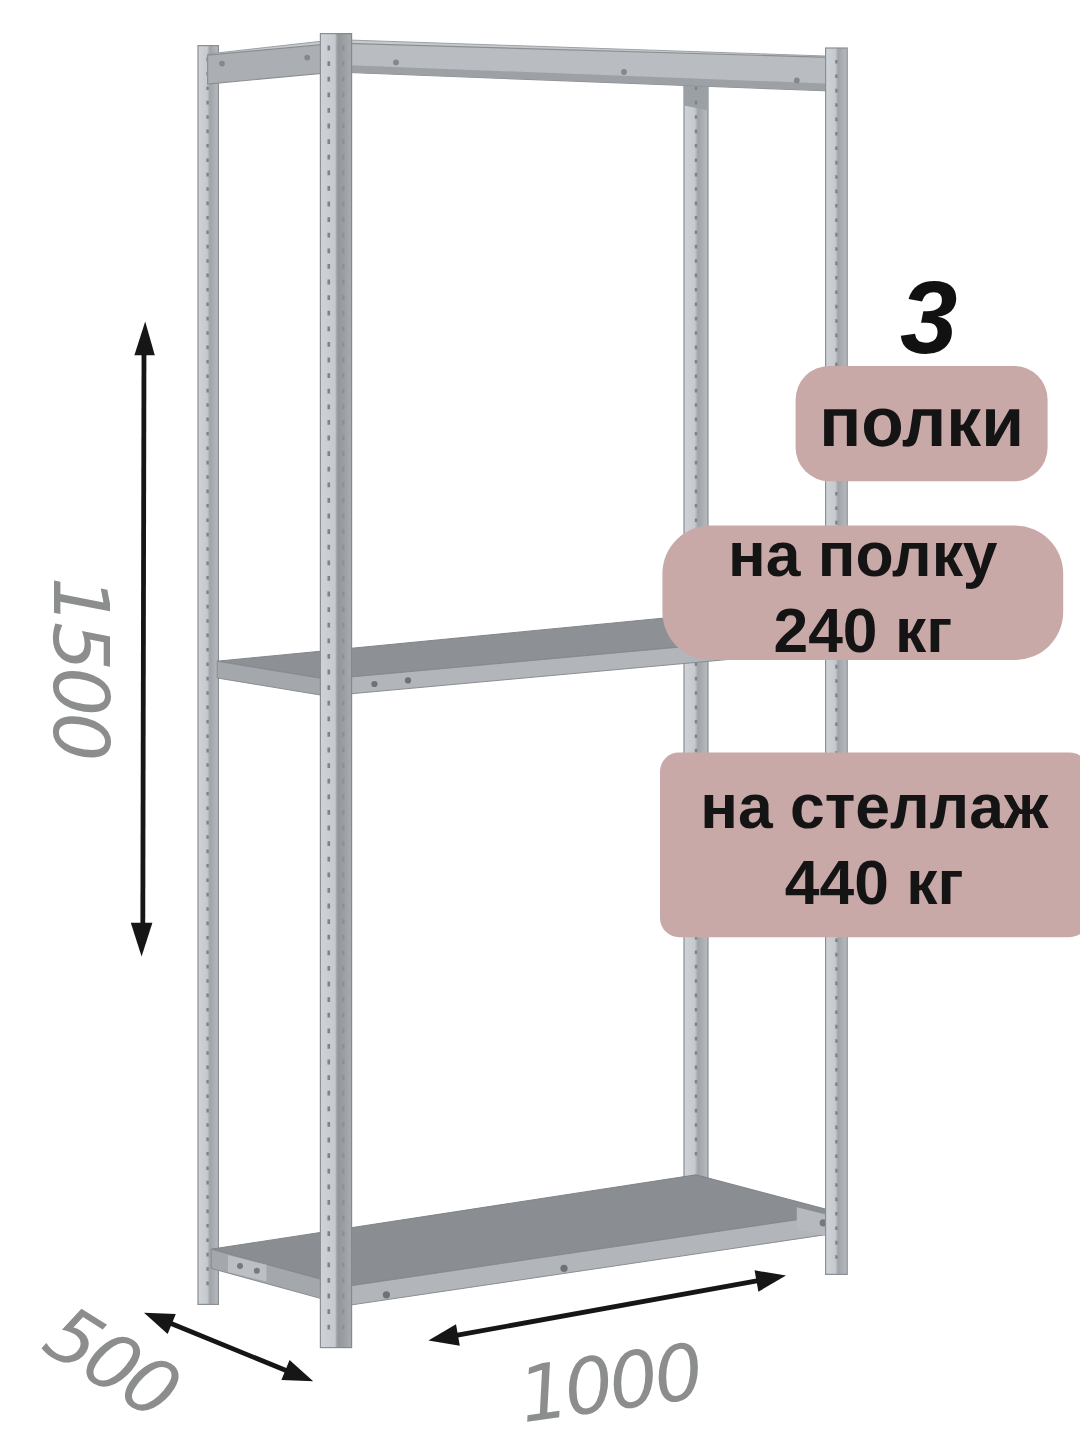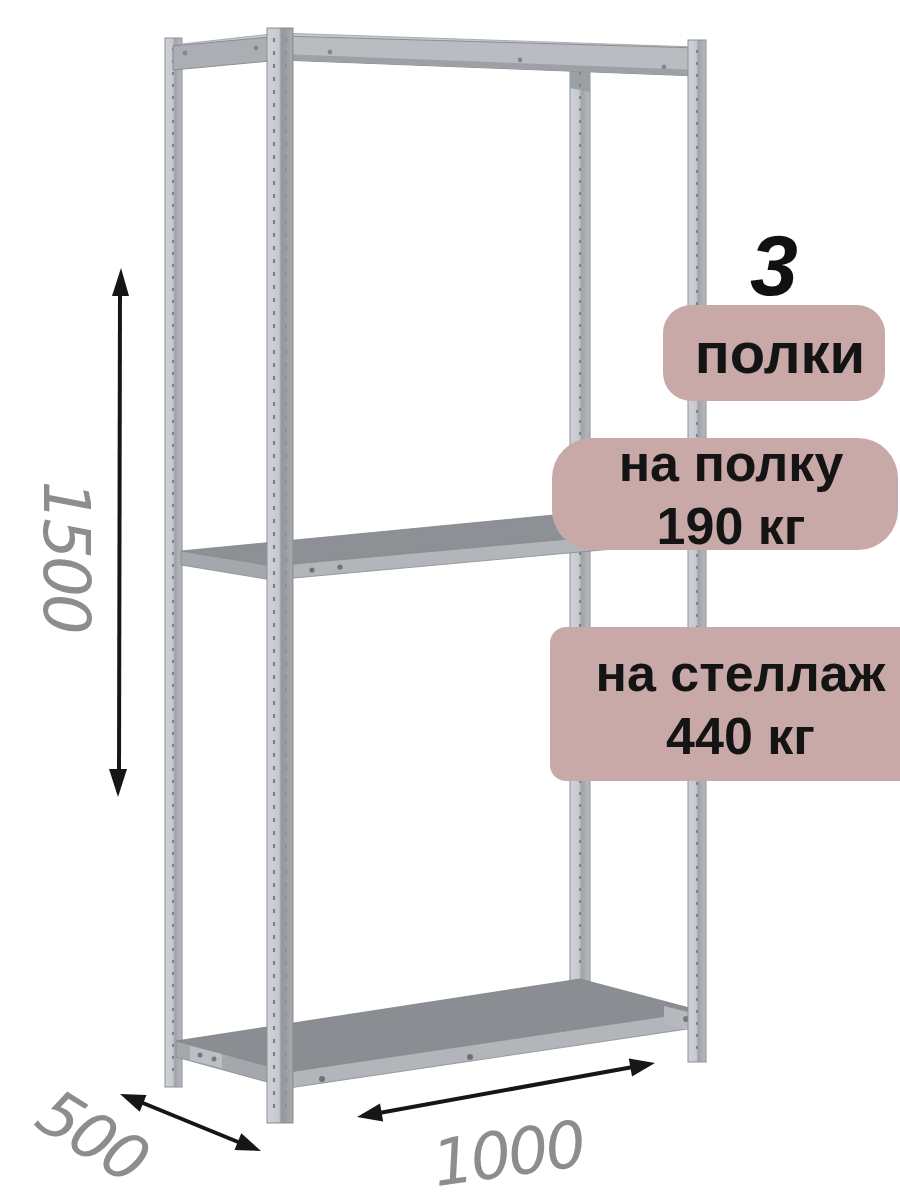--- a/index.html
+++ b/index.html
@@ -19,21 +19,20 @@
   .dim-w{left:398px;top:1122px;width:220px;text-align:center;transform:rotate(-8deg);}
   .count{
     position:absolute;left:726px;top:222px;width:96px;text-align:center;
     font-size:86px;font-weight:bold;font-style:italic;
     color:var(--count-text,#111111);line-height:1;
   }
   .badge{
     position:absolute;background:var(--badge-bg,#c8a9a7);
     color:var(--badge-text,#141414);font-weight:bold;text-align:center;
     white-space:nowrap;
-    padding-left:12px;
   }
   .badge-shelves{
     left:663px;top:305px;width:210px;height:96px;border-radius:28px;
     font-size:58px;line-height:96px;
   }
   .badge-2line{
     display:flex;flex-direction:column;justify-content:center;align-items:center;
     gap:11px;font-size:52px;line-height:1;
   }
   .badge-shelf-load{left:552px;top:438px;width:334px;height:112px;border-radius:40px;}
@@ -126,20 +125,20 @@
   </svg>
 
   <div class="dim dim-h">1500</div>
   <div class="dim dim-d">500</div>
   <div class="dim dim-w">1000</div>
 
   <div class="count">3</div>
   <div class="badge badge-shelves">полки</div>
   <div class="badge badge-2line badge-shelf-load">
     <div>на полку</div>
-    <div>190 кг</div>
+    <div>240 кг</div>
   </div>
   <div class="badge badge-2line badge-rack-load">
     <div>на стеллаж</div>
     <div>440 кг</div>
   </div>
 
 </div>
 
 </body></html>

